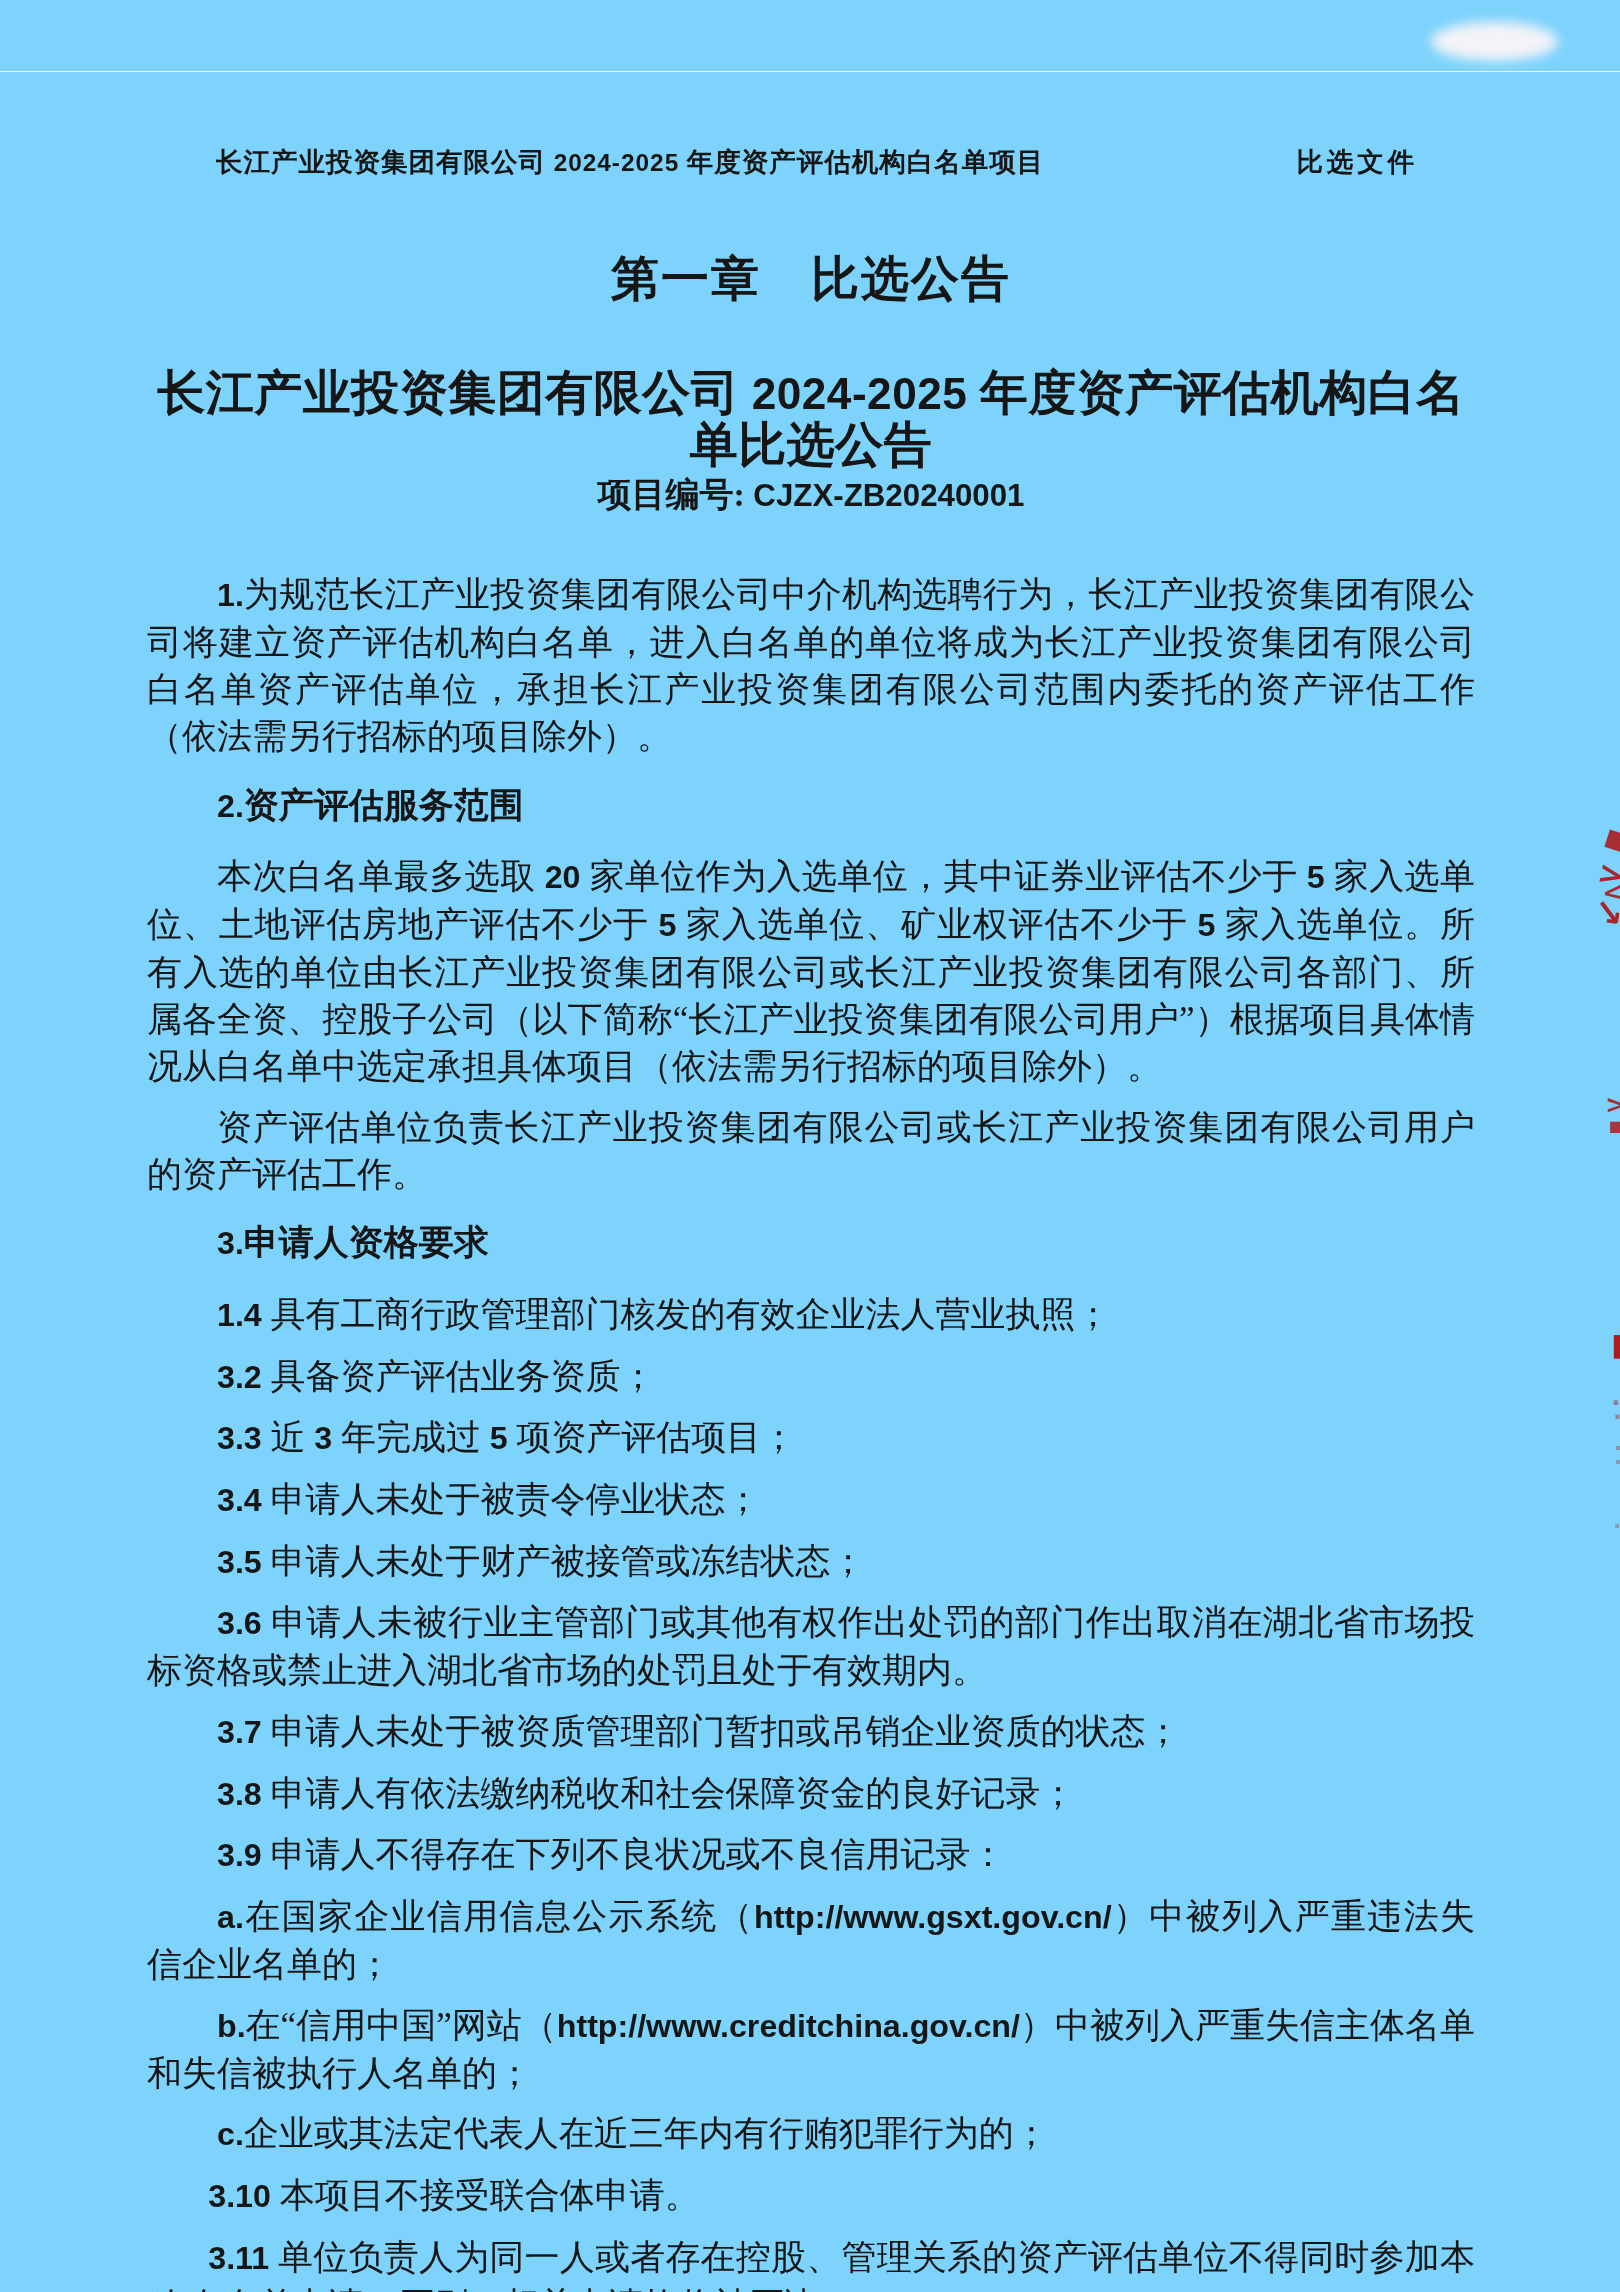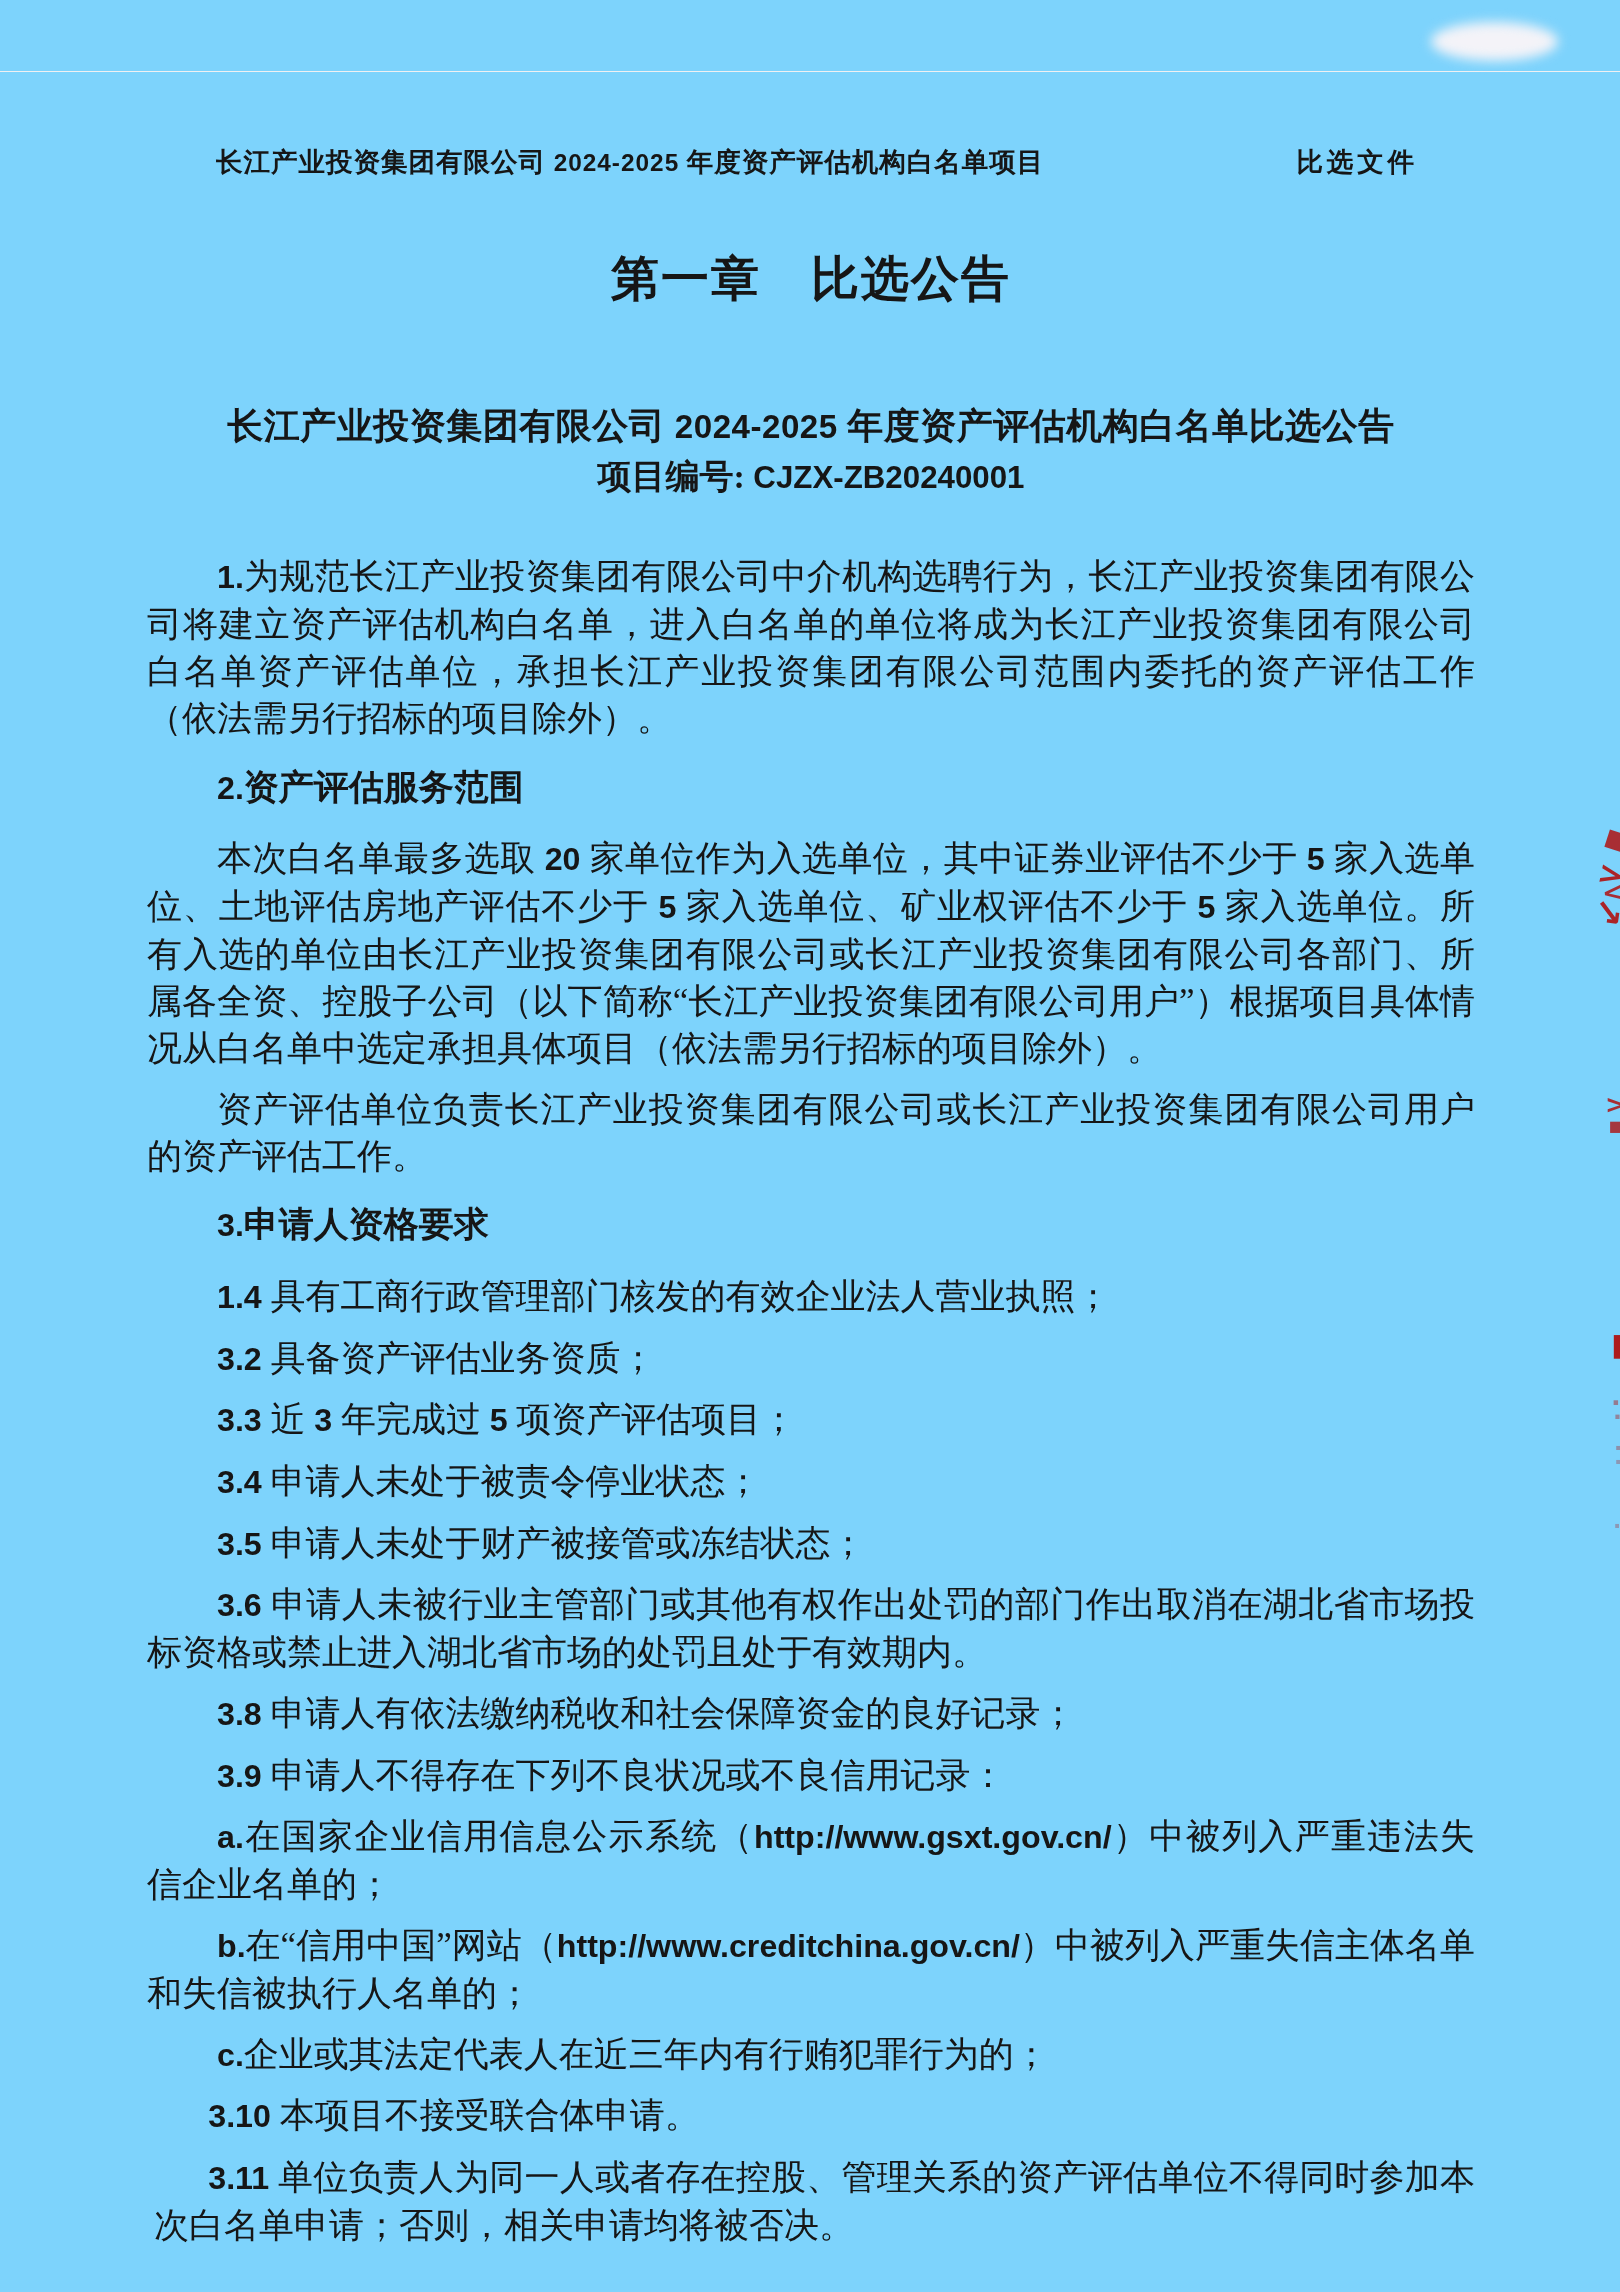--- a/index.html
+++ b/index.html
@@ -48,23 +48,23 @@
   .doc-header .right{ margin-right:57px; letter-spacing:3.9px; }
   .chapter-title{
     margin-top:71px;
     text-align:center;
     font-size:48px;
     font-weight:bold;
     line-height:55px;
     letter-spacing:2px;
   }
   .announce-title{
-    margin-top:95px;
+    margin-top:61px;
     text-align:center;
-    font-size:36px;
+    font-size:48px;
     font-weight:bold;
     line-height:51px;
     letter-spacing:0.5px;
   }
   .project-number{
     text-align:center;
     font-size:34px;
     font-weight:bold;
     line-height:49px;
   }
@@ -127,20 +127,21 @@
         <p class="para heading"><span class="latin">2.</span>资产评估服务范围</p>
         <p class="para body">本次白名单最多选取 <span class="latin">20</span> 家单位作为入选单位，其中证券业评估不少于 <span class="latin">5</span> 家入选单位、土地评估房地产评估不少于 <span class="latin">5</span> 家入选单位、矿业权评估不少于 <span class="latin">5</span> 家入选单位。所有入选的单位由长江产业投资集团有限公司或长江产业投资集团有限公司各部门、所属各全资、控股子公司（以下简称“长江产业投资集团有限公司用户”）根据项目具体情况从白名单中选定承担具体项目（依法需另行招标的项目除外）。</p>
         <p class="para body">资产评估单位负责长江产业投资集团有限公司或长江产业投资集团有限公司用户的资产评估工作。</p>
         <p class="para heading"><span class="latin">3.</span>申请人资格要求</p>
         <p class="para body"><span class="latin">1.4</span> 具有工商行政管理部门核发的有效企业法人营业执照；</p>
         <p class="para body"><span class="latin">3.2</span> 具备资产评估业务资质；</p>
         <p class="para body"><span class="latin">3.3</span> 近 <span class="latin">3</span> 年完成过 <span class="latin">5</span> 项资产评估项目；</p>
         <p class="para body"><span class="latin">3.4</span> 申请人未处于被责令停业状态；</p>
         <p class="para body"><span class="latin">3.5</span> 申请人未处于财产被接管或冻结状态；</p>
         <p class="para body"><span class="latin">3.6</span> 申请人未被行业主管部门或其他有权作出处罚的部门作出取消在湖北省市场投标资格或禁止进入湖北省市场的处罚且处于有效期内。</p>
+        <p class="para body"><span class="latin">3.7</span> 申请人未处于被资质管理部门暂扣或吊销企业资质的状态；</p>
         <p class="para body"><span class="latin">3.8</span> 申请人有依法缴纳税收和社会保障资金的良好记录；</p>
         <p class="para body"><span class="latin">3.9</span> 申请人不得存在下列不良状况或不良信用记录：</p>
         <p class="para body"><span class="latin">a.</span>在国家企业信用信息公示系统（<span class="latin">http://www.gsxt.gov.cn/</span>）中被列入严重违法失信企业名单的；</p>
         <p class="para body"><span class="latin">b.</span>在“信用中国”网站（<span class="latin">http://www.creditchina.gov.cn/</span>）中被列入严重失信主体名单和失信被执行人名单的；</p>
         <p class="para body"><span class="latin">c.</span>企业或其法定代表人在近三年内有行贿犯罪行为的；</p>
         <p class="para item2"><span class="latin">3.10</span> 本项目不接受联合体申请。</p>
         <p class="para item2"><span class="latin">3.11</span> 单位负责人为同一人或者存在控股、管理关系的资产评估单位不得同时参加本次白名单申请；否则，相关申请均将被否决。</p>
       </div>
 
   </div>

